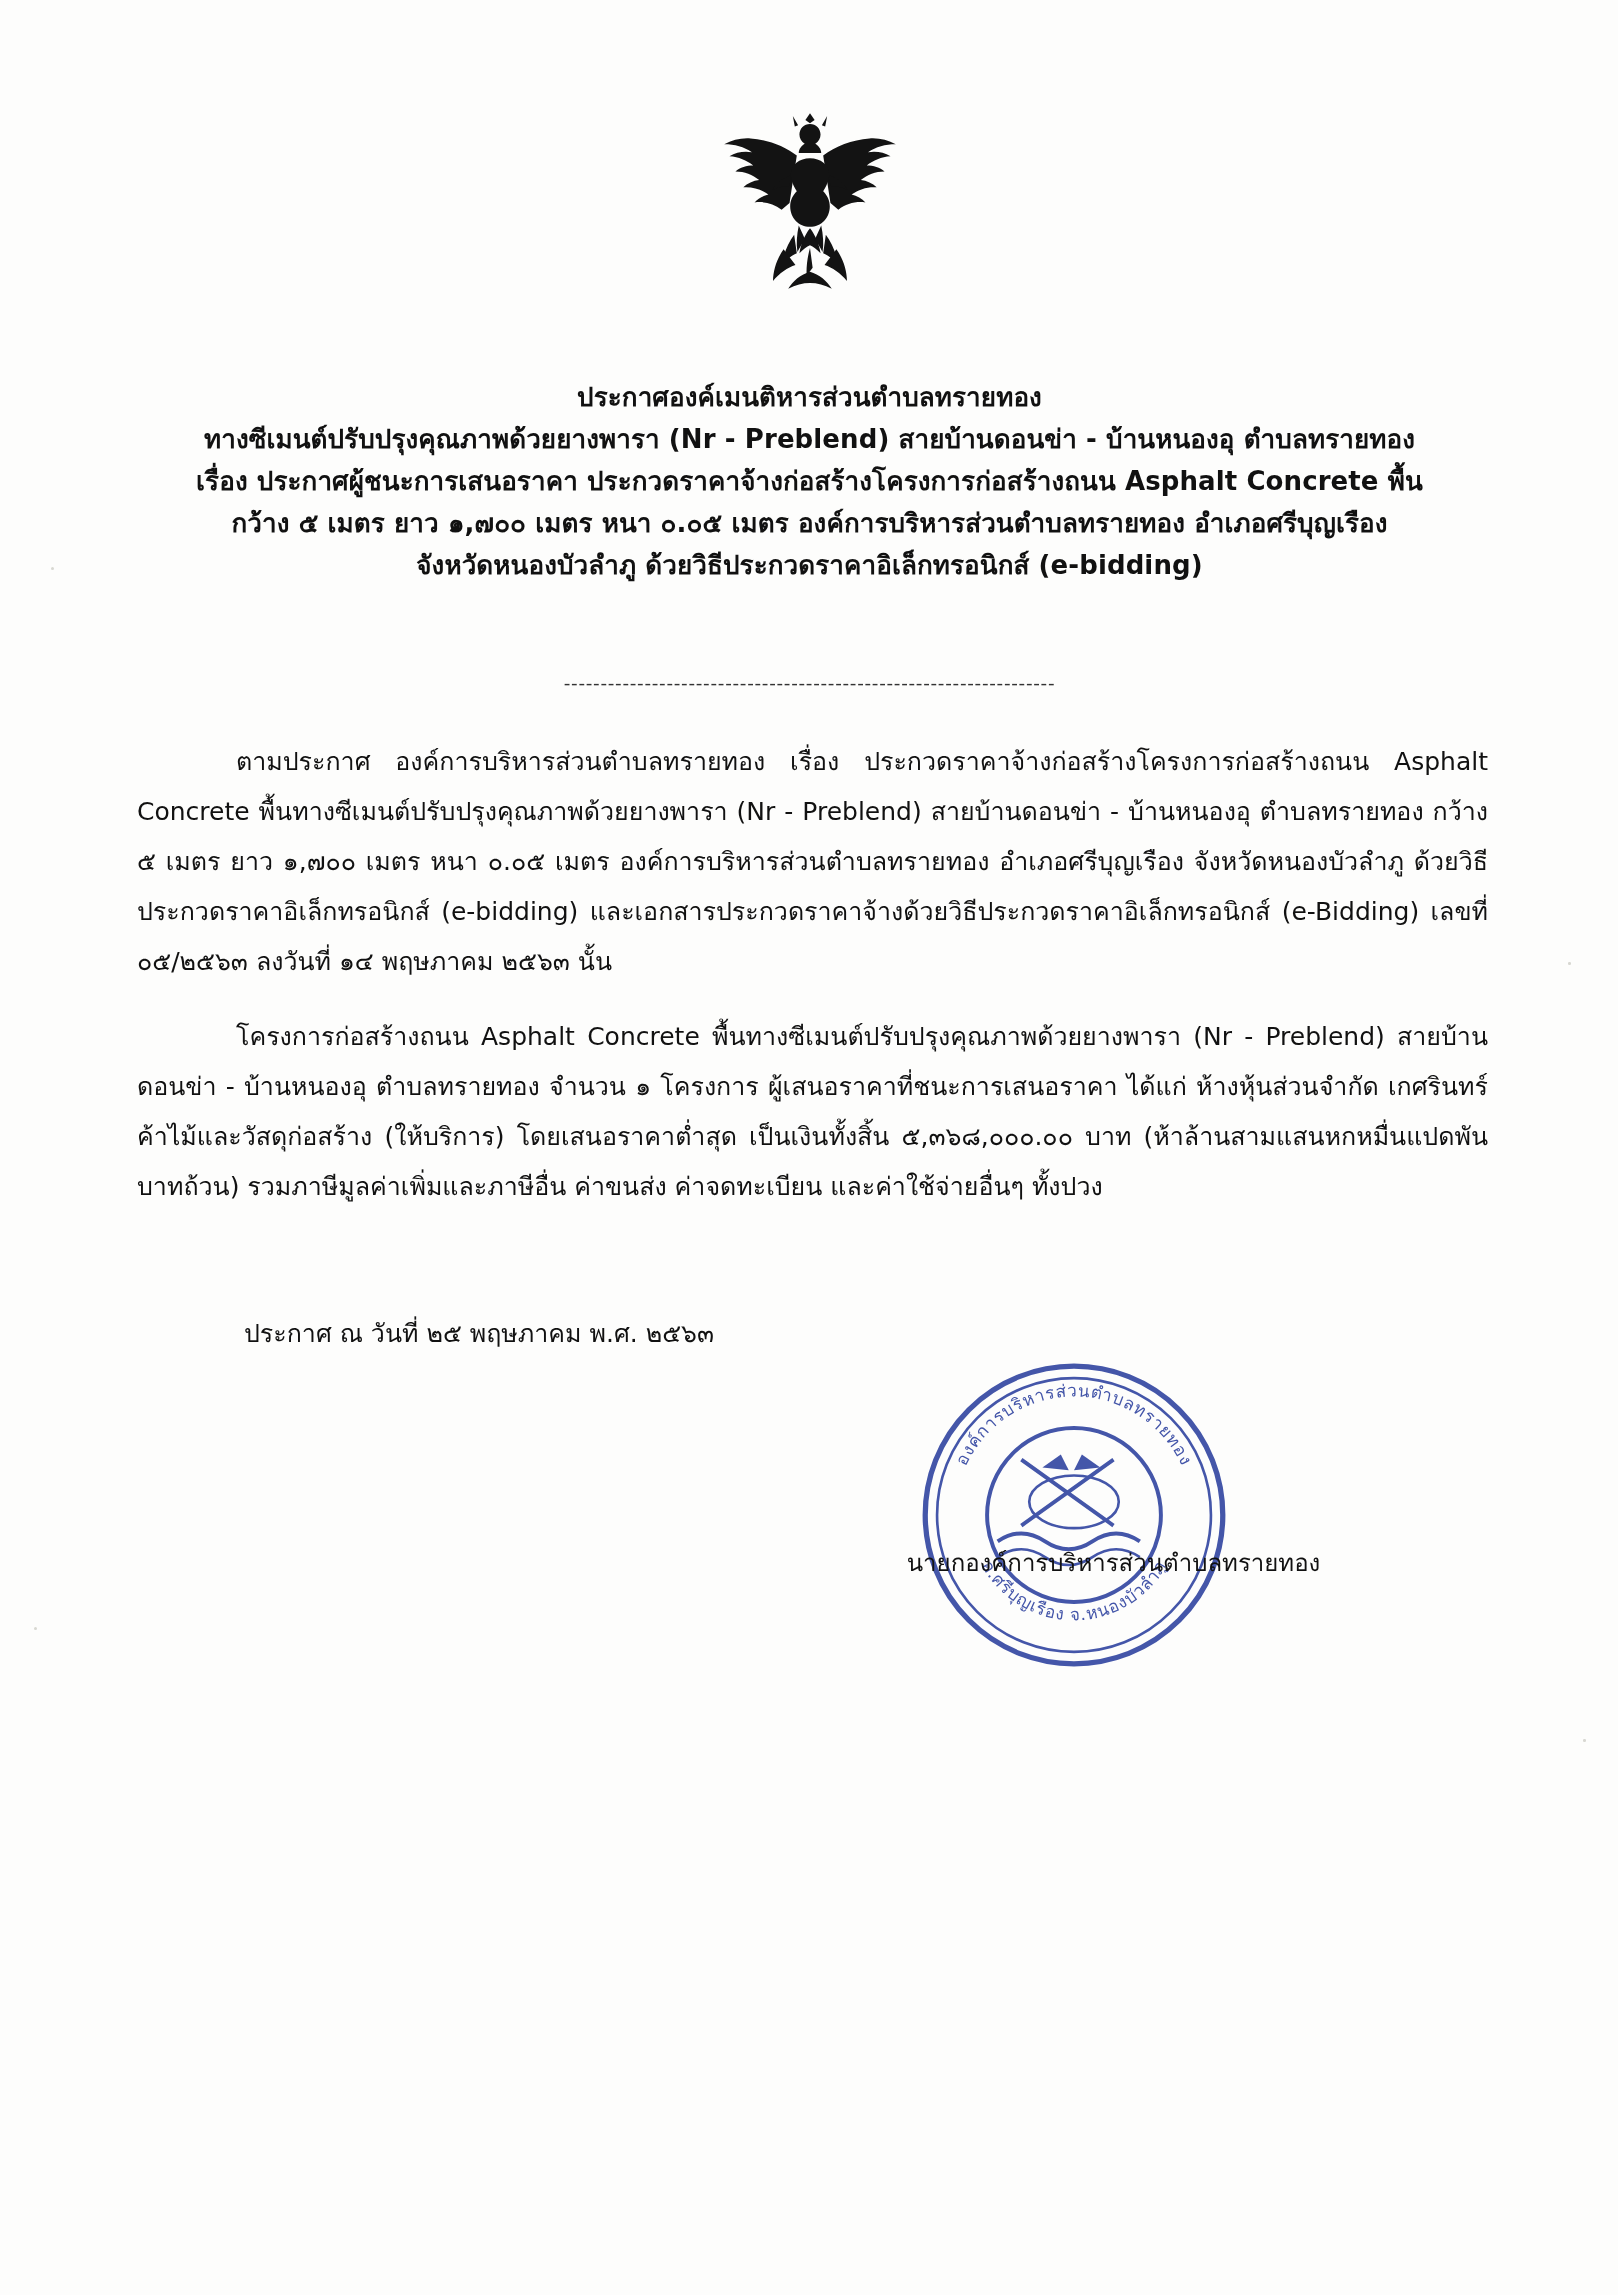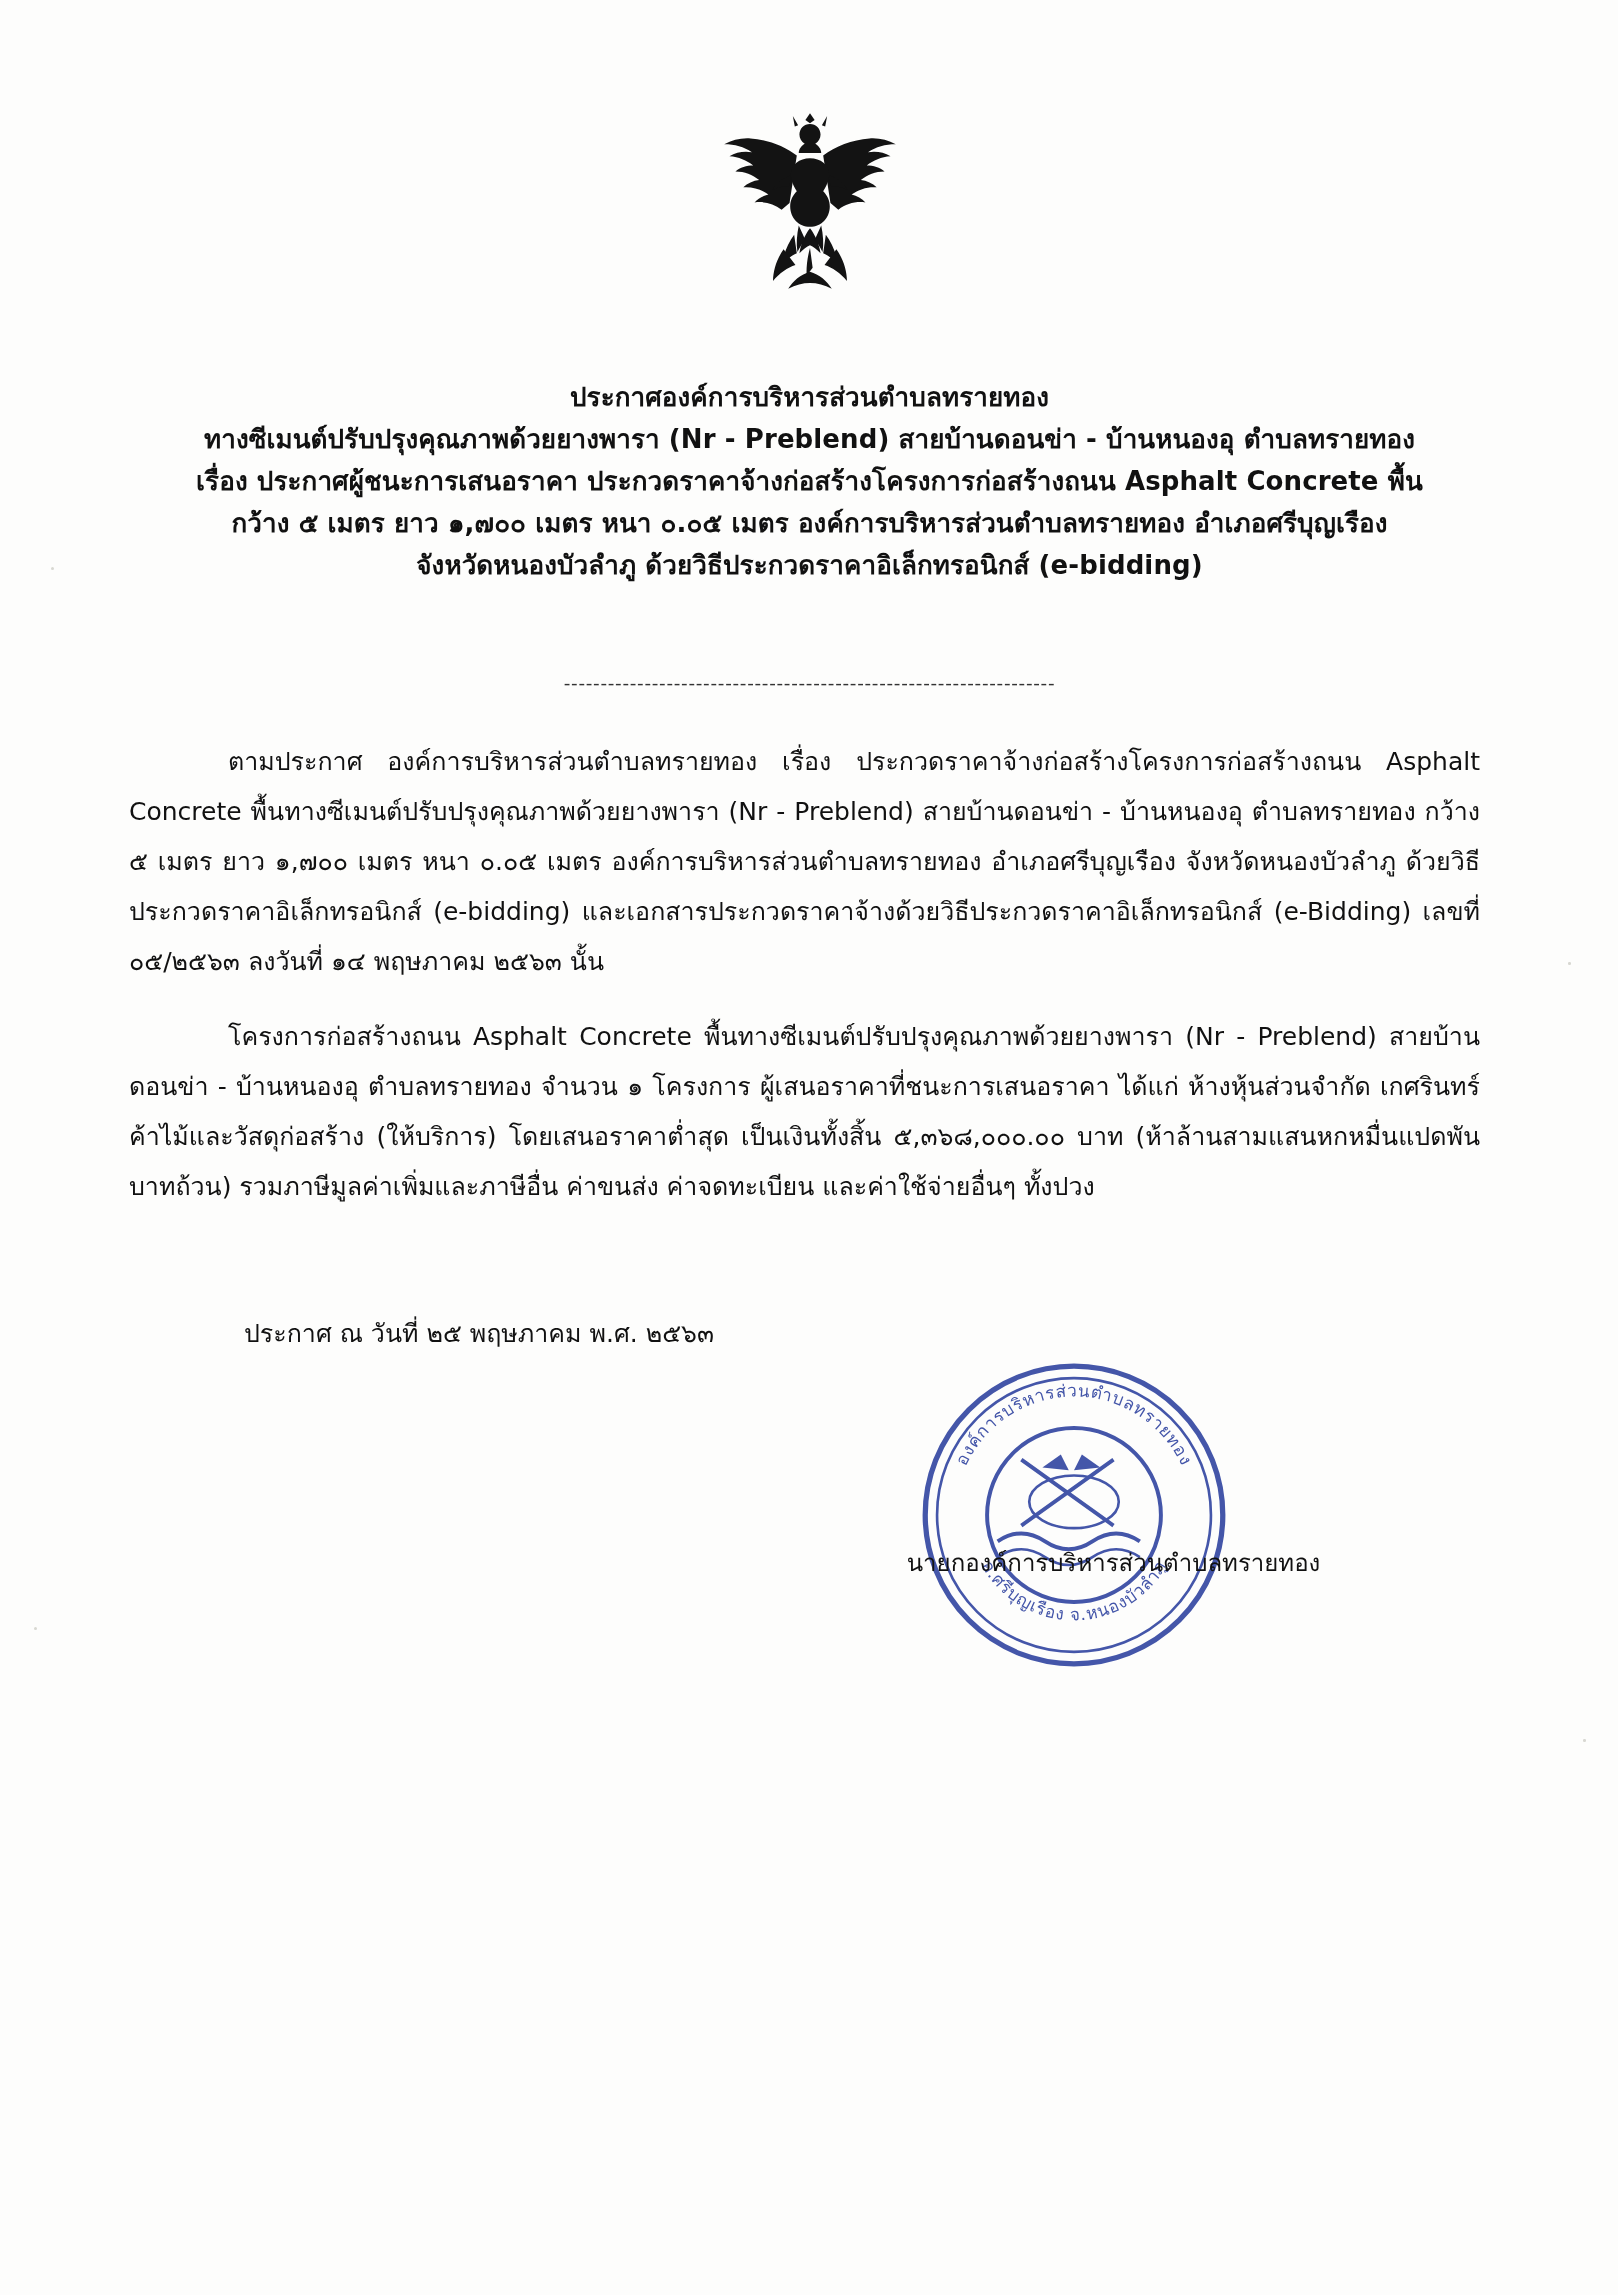--- a/index.html
+++ b/index.html
@@ -65,21 +65,21 @@
     color: #333;
     letter-spacing: 0.7px;
     white-space: nowrap;
     overflow: hidden;
   }
 
   
   .body {
     position: absolute;
     top: 712px;
-    left: 129px;
+    left: 137px;
     width: 1351px;
     font-size: 25px;
     line-height: 2.0;
     text-align: justify;
     text-justify: inter-word;
     color: #111;
   }
   .para {
     margin-bottom: 20px;
   }
@@ -167,21 +167,21 @@
           <path d="M133 172c-3 14-4 28-2 40 4-8 8-14 12-18zM167 172c3 14 4 28 2 40-4-8-8-14-12-18z"></path>
 
           <path d="M110 208c-10 14-16 32-16 48 10-12 22-20 34-24zM190 208c10 14 16 32 16 48-10-12-22-20-34-24z"></path>
           <path d="M150 242c-14 4-26 14-33 26 11-6 22-9 33-9s22 3 33 9c-7-12-19-22-33-26z"></path>
         </g>
       </svg>
     </div>
   </div>
 
   <div class="heading">
-    <span class="hl l1">ประกาศองค์การบริหารส่วนตำบลทรายทอง</span>
+    <span class="hl l1">ประกาศองค์เมนติหารส่วนตำบลทรายทอง</span>
     <span class="hl">ทางซีเมนต์ปรับปรุงคุณภาพด้วยยางพารา (Nr - Preblend) สายบ้านดอนข่า - บ้านหนองอุ ตำบลทรายทอง</span>
     <span class="hl">เรื่อง ประกาศผู้ชนะการเสนอราคา ประกวดราคาจ้างก่อสร้างโครงการก่อสร้างถนน Asphalt Concrete พื้น</span>
     <span class="hl">กว้าง ๕ เมตร ยาว ๑,๗๐๐ เมตร หนา ๐.๐๕ เมตร องค์การบริหารส่วนตำบลทรายทอง อำเภอศรีบุญเรือง</span>
     <span class="hl">จังหวัดหนองบัวลำภู ด้วยวิธีประกวดราคาอิเล็กทรอนิกส์ (e-bidding)</span>
   </div>
 
   <div class="dashrule">-------------------------------------------------------------------</div>
 
   <div class="body">
     <p class="para"><span class="indent"></span><span>ตามประกาศ องค์การบริหารส่วนตำบลทรายทอง เรื่อง ประกวดราคาจ้างก่อสร้างโครงการก่อสร้างถนน Asphalt Concrete พื้นทางซีเมนต์ปรับปรุงคุณภาพด้วยยางพารา (Nr - Preblend) สายบ้านดอนข่า - บ้านหนองอุ ตำบลทรายทอง กว้าง ๕ เมตร ยาว ๑,๗๐๐ เมตร หนา ๐.๐๕ เมตร องค์การบริหารส่วนตำบลทรายทอง อำเภอศรีบุญเรือง จังหวัดหนองบัวลำภู ด้วยวิธีประกวดราคาอิเล็กทรอนิกส์ (e-bidding) และเอกสารประกวดราคาจ้างด้วยวิธีประกวดราคาอิเล็กทรอนิกส์ (e-Bidding) เลขที่ ๐๕/๒๕๖๓ ลงวันที่ ๑๔ พฤษภาคม ๒๕๖๓ นั้น</span></p>

